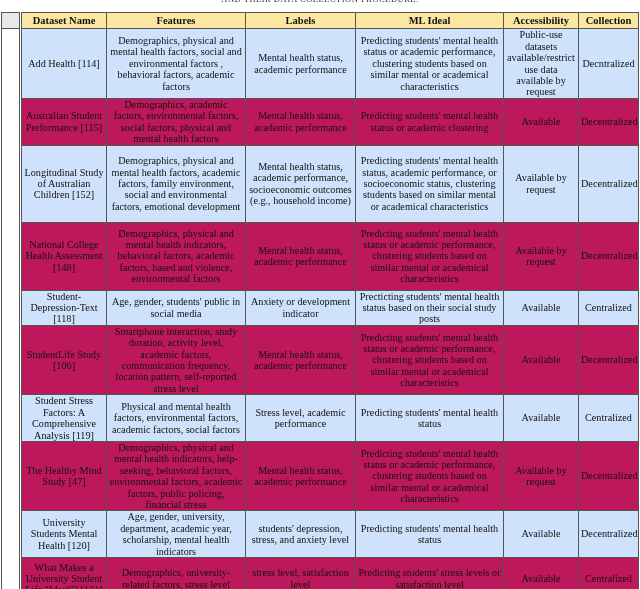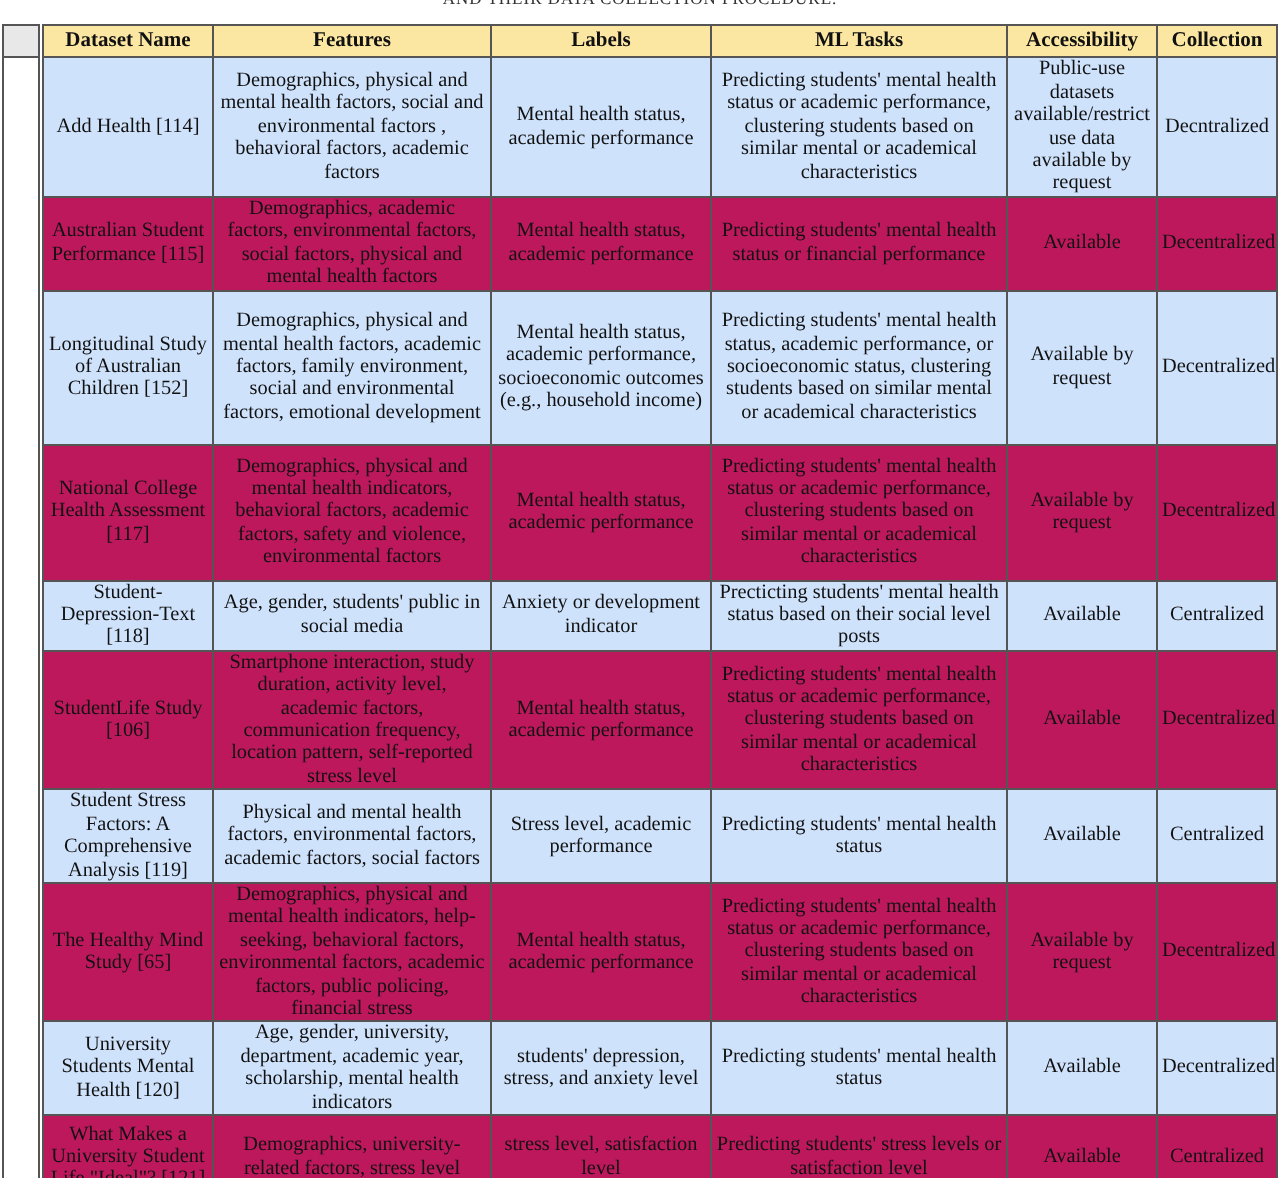--- a/index.html
+++ b/index.html
@@ -33,87 +33,87 @@
     <col style="width:148px">
     <col style="width:75px">
     <col style="width:60px">
   </colgroup>
   <thead>
     <tr>
       <th class="corner"></th>
       <th>Dataset Name</th>
       <th>Features</th>
       <th>Labels</th>
-      <th>ML Tasks</th>
+      <th>ML Ideal</th>
       <th>Accessibility</th>
       <th>Collection</th>
     </tr>
   </thead>
   <tbody>
     <tr class="light" style="height:70px">
       <td class="cat" rowspan="10">
         
       </td>
       <td class="c">Add Health [114]</td>
       <td class="c">Demographics, physical and mental health factors, social and environmental factors , behavioral factors, academic factors</td>
       <td class="c">Mental health status, academic performance</td>
       <td class="c">Predicting students' mental health status or academic performance, clustering students based on similar mental or academical characteristics</td>
       <td class="c">Public-use datasets available/restrict use data available by request</td>
       <td class="c">Decntralized</td>
     </tr>
     <tr class="dark" style="height:45px">
       <td class="c">Australian Student Performance [115]</td>
       <td class="c">Demographics, academic factors, environmental factors, social factors, physical and mental health factors</td>
       <td class="c">Mental health status, academic performance</td>
-      <td class="c">Predicting students' mental health status or financial performance</td>
+      <td class="c">Predicting students' mental health status or academic clustering</td>
       <td class="c">Available</td>
       <td class="c">Decentralized</td>
     </tr>
     <tr class="light" style="height:77px">
       <td class="c">Longitudinal Study of Australian Children [152]</td>
       <td class="c">Demographics, physical and mental health factors, academic factors, family environment, social and environmental factors, emotional development</td>
       <td class="c">Mental health status, academic performance, socioeconomic outcomes (e.g., household income)</td>
       <td class="c">Predicting students' mental health status, academic performance, or socioeconomic status, clustering students based on similar mental or academical characteristics</td>
       <td class="c">Available by request</td>
       <td class="c">Decentralized</td>
     </tr>
     <tr class="dark" style="height:68px">
-      <td class="c">National College Health Assessment [117]</td>
-      <td class="c">Demographics, physical and mental health indicators, behavioral factors, academic factors, safety and violence, environmental factors</td>
+      <td class="c">National College Health Assessment [148]</td>
+      <td class="c">Demographics, physical and mental health indicators, behavioral factors, academic factors, based and violence, environmental factors</td>
       <td class="c">Mental health status, academic performance</td>
       <td class="c">Predicting students' mental health status or academic performance, clustering students based on similar mental or academical characteristics</td>
       <td class="c">Available by request</td>
       <td class="c">Decentralized</td>
     </tr>
     <tr class="light" style="height:34px">
       <td class="c">Student-Depression-Text [118]</td>
       <td class="c">Age, gender, students' public in social media</td>
       <td class="c">Anxiety or development indicator</td>
-      <td class="c">Precticting students' mental health status based on their social level posts</td>
+      <td class="c">Precticting students' mental health status based on their social study posts</td>
       <td class="c">Available</td>
       <td class="c">Centralized</td>
     </tr>
     <tr class="dark" style="height:66px">
       <td class="c">StudentLife Study [106]</td>
       <td class="c">Smartphone interaction, study duration, activity level, academic factors, communication frequency, location pattern, self-reported stress level</td>
       <td class="c">Mental health status, academic performance</td>
       <td class="c">Predicting students' mental health status or academic performance, clustering students based on similar mental or academical characteristics</td>
       <td class="c">Available</td>
       <td class="c">Decentralized</td>
     </tr>
     <tr class="light" style="height:46px">
       <td class="c">Student Stress Factors: A Comprehensive Analysis [119]</td>
       <td class="c">Physical and mental health factors, environmental factors, academic factors, social factors</td>
       <td class="c">Stress level, academic performance</td>
       <td class="c">Predicting students' mental health status</td>
       <td class="c">Available</td>
       <td class="c">Centralized</td>
     </tr>
     <tr class="dark" style="height:66px">
-      <td class="c">The Healthy Mind Study [65]</td>
+      <td class="c">The Healthy Mind Study [47]</td>
       <td class="c">Demographics, physical and mental health indicators, help-seeking, behavioral factors, environmental factors, academic factors, public policing, financial stress</td>
       <td class="c">Mental health status, academic performance</td>
       <td class="c">Predicting students' mental health status or academic performance, clustering students based on similar mental or academical characteristics</td>
       <td class="c">Available by request</td>
       <td class="c">Decentralized</td>
     </tr>
     <tr class="light" style="height:45px">
       <td class="c">University Students Mental Health [120]</td>
       <td class="c">Age, gender, university, department, academic year, scholarship, mental health indicators</td>
       <td class="c">students' depression, stress, and anxiety level</td>

